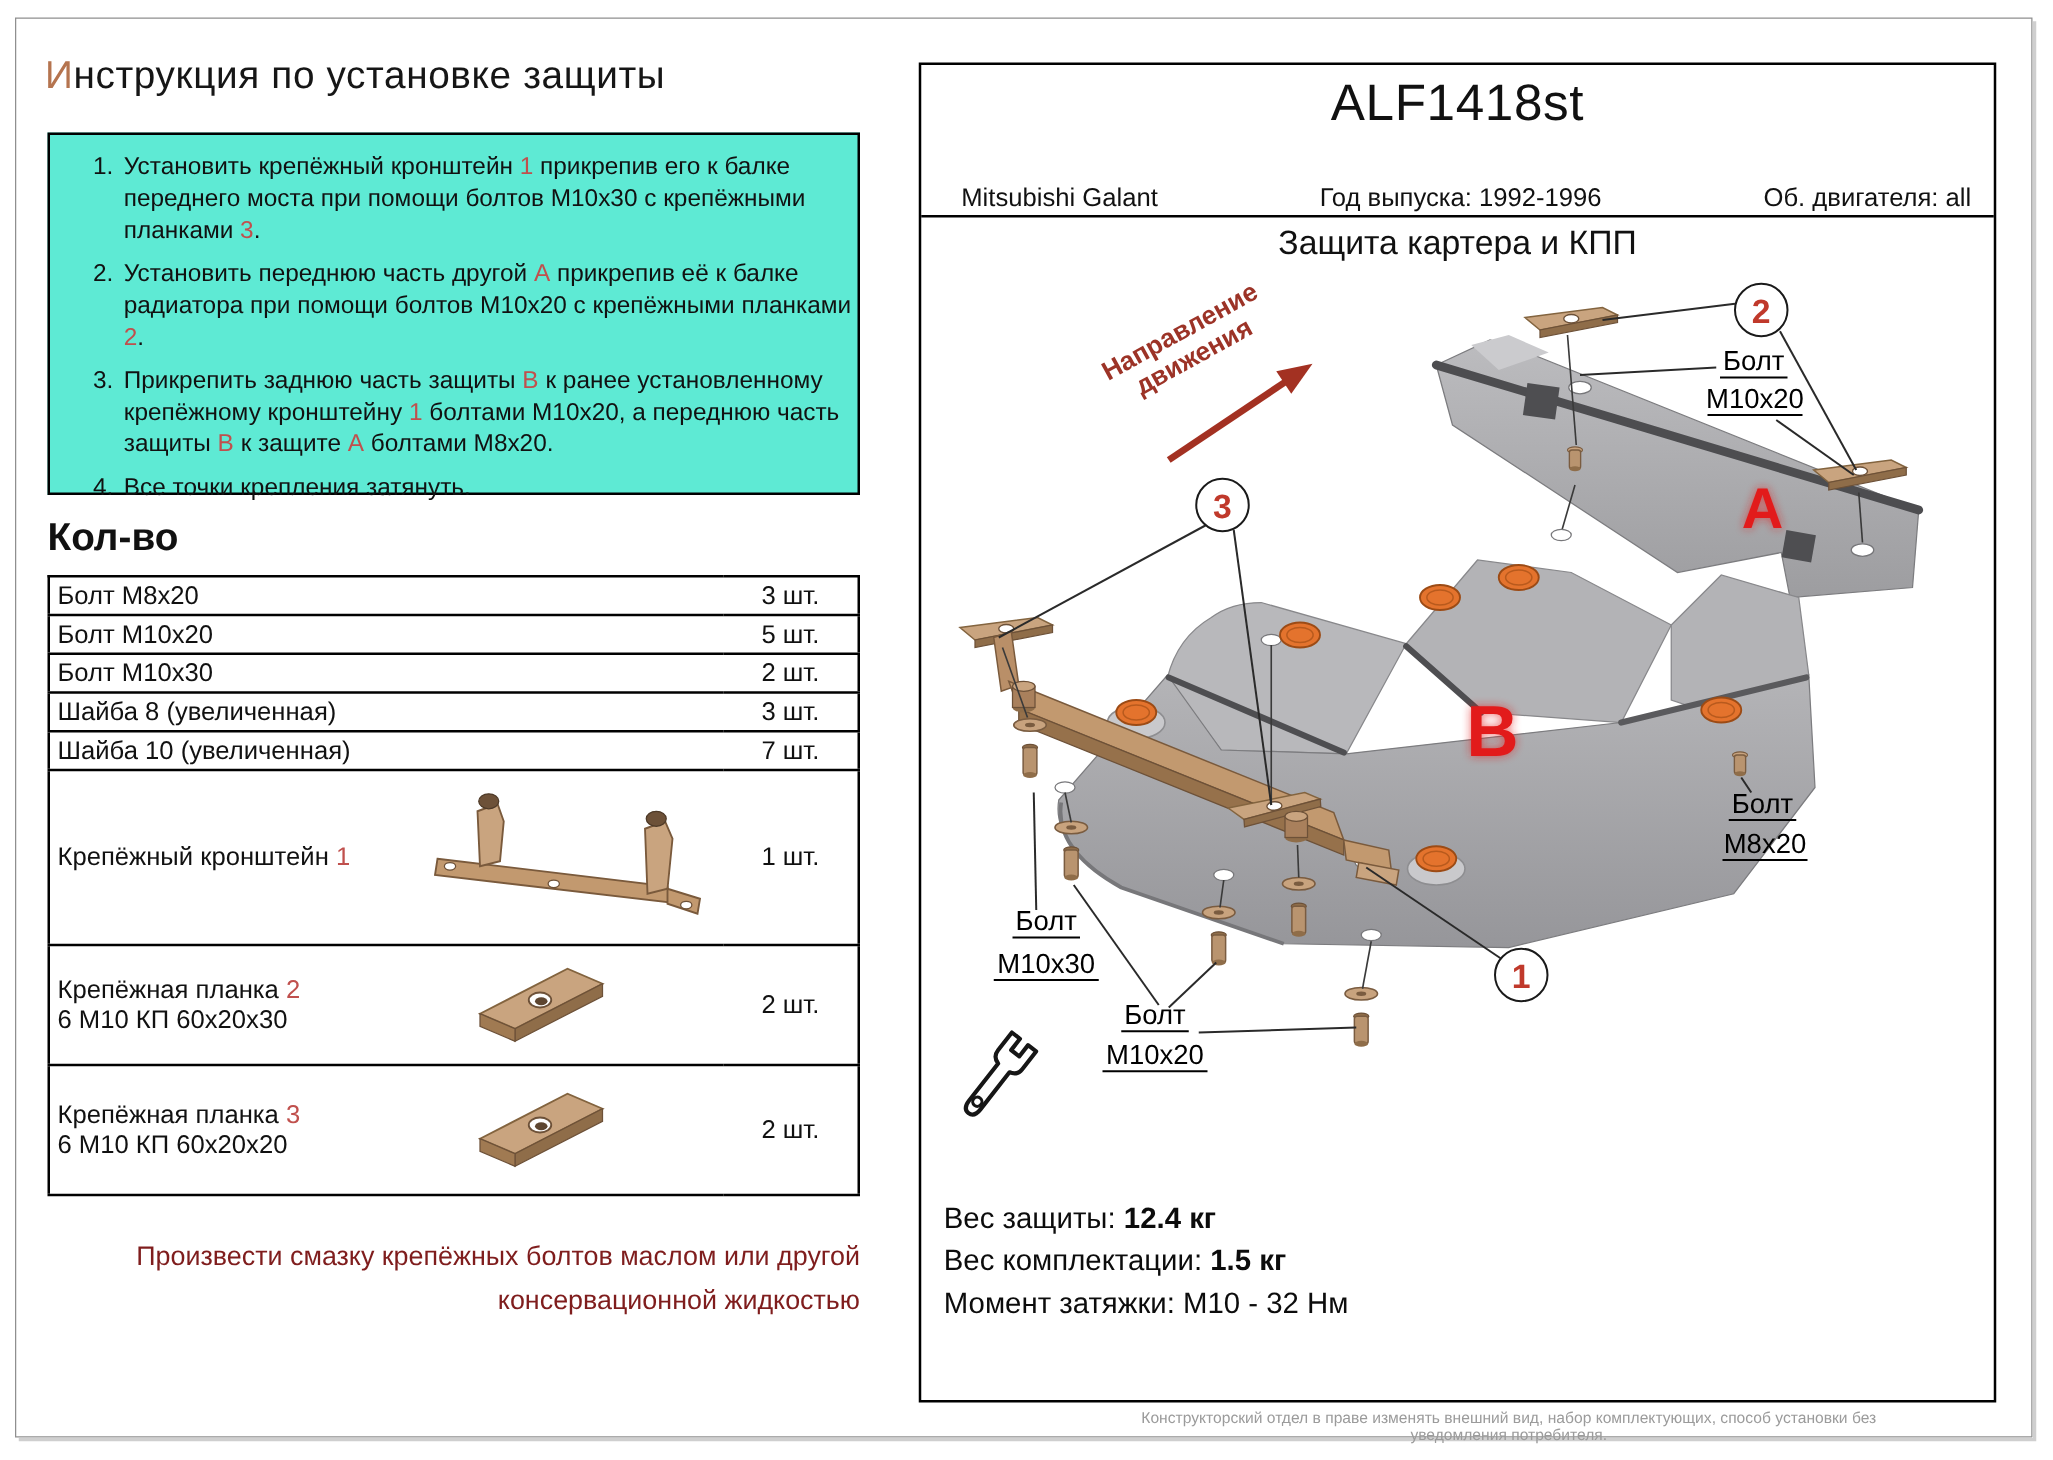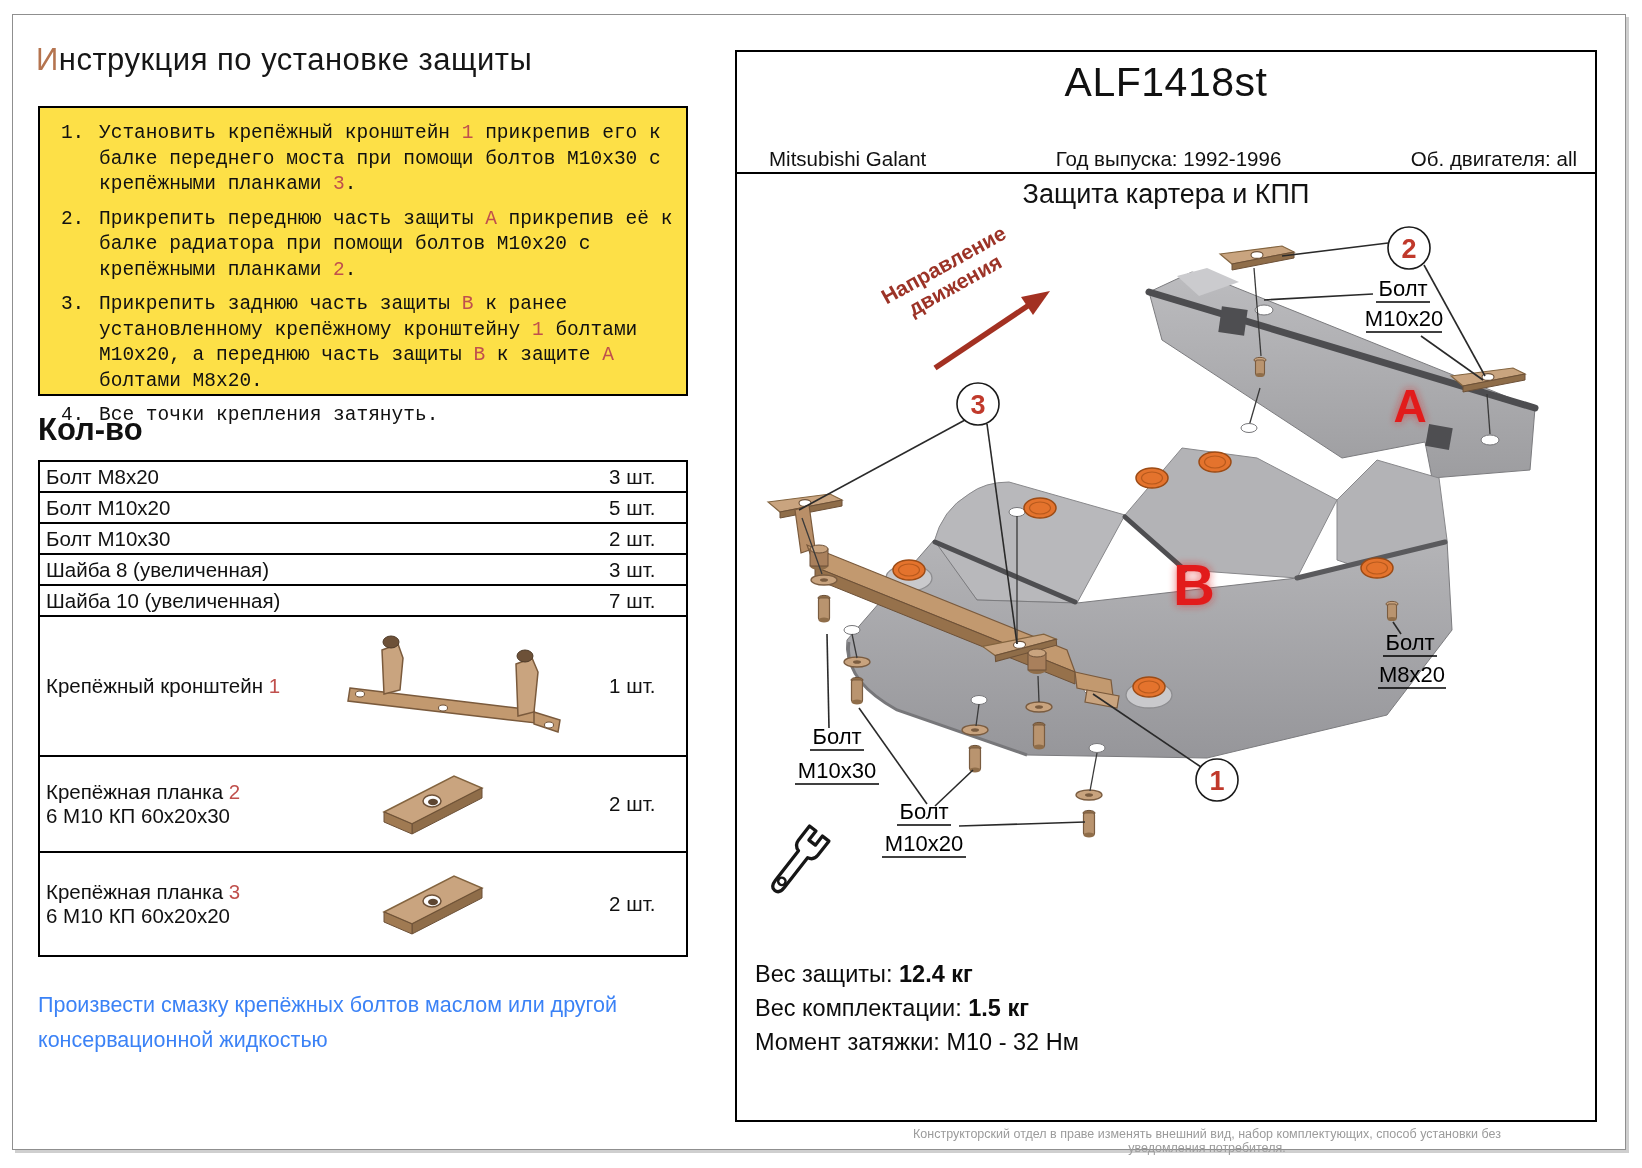--- a/index.html
+++ b/index.html
@@ -1,31 +1,31 @@
 <!DOCTYPE html>
 <html><head>
 <meta charset="utf-8">
 <style>
   html,body{margin:0;padding:0;background:#fff;}
   body{width:1642px;height:1168px;position:relative;font-family:"Liberation Sans",sans-serif;color:#111;overflow:hidden;}
   .page-border{position:absolute;left:12px;top:14px;width:1612px;height:1134px;border:1px solid #8f8f8f;box-shadow:3px 3px 0 #cfcfcf;}
   .title{position:absolute;left:36px;top:42px;margin:0;font-size:31px;font-weight:400;color:#161616;letter-spacing:.5px;}
-  .instr-box{position:absolute;left:38px;top:106px;width:650px;height:290px;border:2px solid #000;box-sizing:border-box;background:#fde047;font-family:Liberation Mono, monospace;}
+  .instr-box{position:absolute;left:38px;top:106px;width:650px;height:290px;border:2px solid #000;box-sizing:border-box;background:#5eead4;}
   .instr-box ol{margin:13px 0 0 0;padding-left:56px;font-size:19.5px;line-height:25.5px;}
   .instr-box li{margin-bottom:9px;padding-left:3px;}
   .parts-head{position:absolute;left:38px;top:412px;width:650px;display:flex;justify-content:space-between;font-size:31px;font-weight:700;}
   table.parts{position:absolute;left:38px;top:460px;width:650px;border-collapse:collapse;border:2px solid #000;font-size:20.5px;}
   table.parts td{border-bottom:2px solid #000;padding:1px 6px;vertical-align:middle;}
   table.parts tr.simple td{height:27px;}
   td.qty{width:118px;text-align:center;padding-left:30px;white-space:nowrap;}
   td.plabel{padding-left:8px;}
   tr.bigrow td{height:auto;}
   td.pimg{width:200px;text-align:center;padding:2px 0;}
   .sub-dim{font-size:20.5px;}
-  .note{position:absolute;left:38px;top:988px;width:650px;text-align:left;font-size:21.5px;line-height:35px;color:#3b82f6;}
+  .note{position:absolute;left:38px;top:988px;width:650px;text-align:right;font-size:21.5px;line-height:35px;color:#7f1d1d;}
   .panel{position:absolute;left:735px;top:50px;width:862px;height:1072px;border:2px solid #000;box-sizing:border-box;}
   .alf{text-align:center;font-size:41px;font-weight:400;margin-top:7px;letter-spacing:.5px;}
   .subrow{position:absolute;top:71px;left:32px;right:18px;display:flex;justify-content:space-between;font-size:20.5px;margin-top:24px;}
   .hdr-line{position:absolute;top:120px;left:0;width:100%;border-top:2px solid #000;}
   .dtitle{position:absolute;top:127px;left:0;width:100%;text-align:center;font-size:27px;}
   svg.diag{position:absolute;top:158px;left:0;}
   .specs{position:absolute;top:905px;left:18px;font-size:23.5px;line-height:34px;color:#0c0c0c;}
   .footer{position:absolute;left:892px;top:1127px;width:630px;text-align:center;font-size:12.5px;color:#9b9b9b;}
   .lbl{font-size:22px;fill:#000;}
   .ldr{stroke:#2a2a2a;stroke-width:1.6;fill:none;}
@@ -37,21 +37,21 @@
 </head>
 <body>
 
 <div class="page-border"></div>
 
 <h1 class="title"><span style="color: rgb(181, 116, 79);">И</span><span>нструкция по установке защиты</span></h1>
 
 <div class="instr-box">
   <ol>
     <li><span>Установить крепёжный кронштейн </span><span style="color: rgb(192, 80, 77);">1</span><span> прикрепив его к балке переднего моста при помощи болтов М10х30 с крепёжными планками </span><span style="color: rgb(192, 80, 77);">3</span><span>.</span></li>
-    <li><span>Прикрепить переднюю часть защиты </span><span style="color: rgb(192, 80, 77);">А</span><span> прикрепив её к балке радиатора при помощи болтов М10х20 с крепёжными планками </span><span style="color: rgb(192, 80, 77);">2</span><span>.</span></li>
+    <li><span>Установить переднюю часть другой </span><span style="color: rgb(192, 80, 77);">А</span><span> прикрепив её к балке радиатора при помощи болтов М10х20 с крепёжными планками </span><span style="color: rgb(192, 80, 77);">2</span><span>.</span></li>
     <li><span>Прикрепить заднюю часть защиты </span><span style="color: rgb(192, 80, 77);">В</span><span> к ранее установленному крепёжному кронштейну </span><span style="color: rgb(192, 80, 77);">1</span><span> болтами М10х20, а переднюю часть защиты </span><span style="color: rgb(192, 80, 77);">В</span><span> к защите </span><span style="color: rgb(192, 80, 77);">А</span><span> болтами М8х20.</span></li>
     <li><span>Все точки крепления затянуть.</span></li>
   </ol>
 </div>
 
 <div class="parts-head">
   <span>Кол-во</span>
 </div>
 
 <table class="parts">

